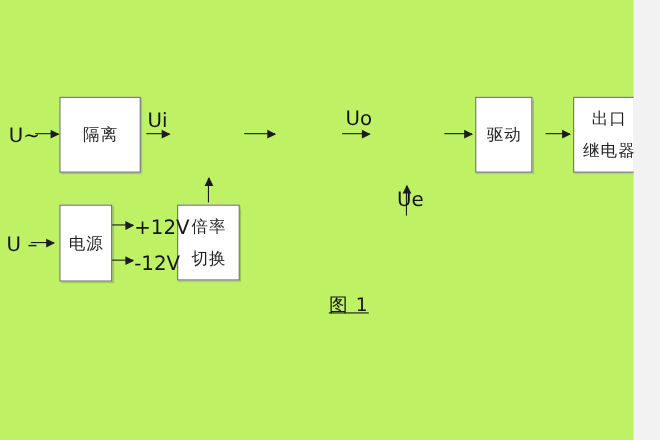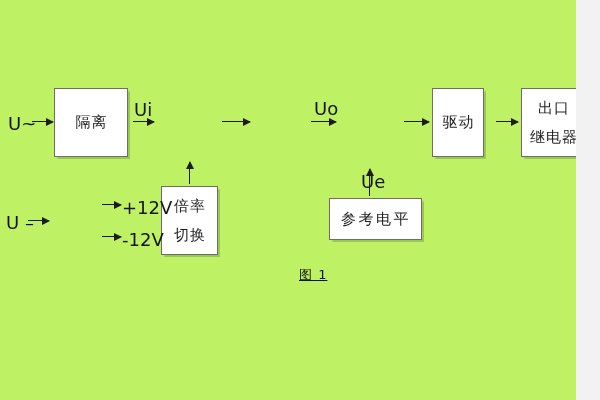--- a/index.html
+++ b/index.html
@@ -20,21 +20,21 @@
   .harrow{position:absolute;height:1.4px;background:#1c1c1c;}
   .harrow::after{
     content:"";position:absolute;right:-1px;top:-3.4px;width:0;height:0;
     border-left:8px solid #1c1c1c;border-top:4px solid transparent;border-bottom:4px solid transparent;
   }
   .varrow{position:absolute;width:1.4px;background:#1c1c1c;}
   .varrow::after{
     content:"";position:absolute;top:-1px;left:-3.4px;width:0;height:0;
     border-bottom:8px solid #1c1c1c;border-left:4px solid transparent;border-right:4px solid transparent;
   }
-  .caption{position:absolute;font-size:13px;color:#141414;letter-spacing:1px;white-space:nowrap;text-decoration:underline;}
+  .caption{position:absolute;font-size:17px;color:#141414;letter-spacing:1px;white-space:nowrap;text-decoration:underline;}
 </style>
 </head>
 <body>
 
 <div class="stage">
 
   <div class="box" style="left:54px;top:88px;width:74px;height:69px">
     <div class="bl">隔离</div>
   </div>
 
@@ -43,29 +43,29 @@
 
   <div class="box" style="left:521px;top:88px;width:65px;height:69px">
     <div class="bl">出口</div>
     <div class="bl">继电器</div>
   </div>
 
   <div class="box" style="left:432px;top:88px;width:52px;height:69px">
     <div class="bl">驱动</div>
   </div>
 
+  <div class="box" style="left:54px;top:186px;width:48px;height:70px">
+    <div class="bl">电源</div>
+  </div>
 
   <div class="box" style="left:161px;top:186px;width:57px;height:69px">
     <div class="bl">倍率</div>
     <div class="bl">切换</div>
   </div>
 
-  <div class="box" style="left:329px;top:198px;width:93px;height:42px;letter-spacing:2.5px">
-    <div class="bl">参考电平</div>
-  </div>
 
   <div class="sig" style="left:8px;top:113px">U~</div>
   <div class="sig" style="left:6px;top:212px">U –</div>
   <div class="sig" style="left:134px;top:99px">Ui</div>
   <div class="sig" style="left:314px;top:98px">Uo</div>
   <div class="sig" style="left:361px;top:171px">Ue</div>
   <div class="sig" style="left:122px;top:197px">+12V</div>
   <div class="sig" style="left:122px;top:229px">-12V</div>
 
   <div class="harrow" style="left:32px;top:121px;width:21px"></div>

